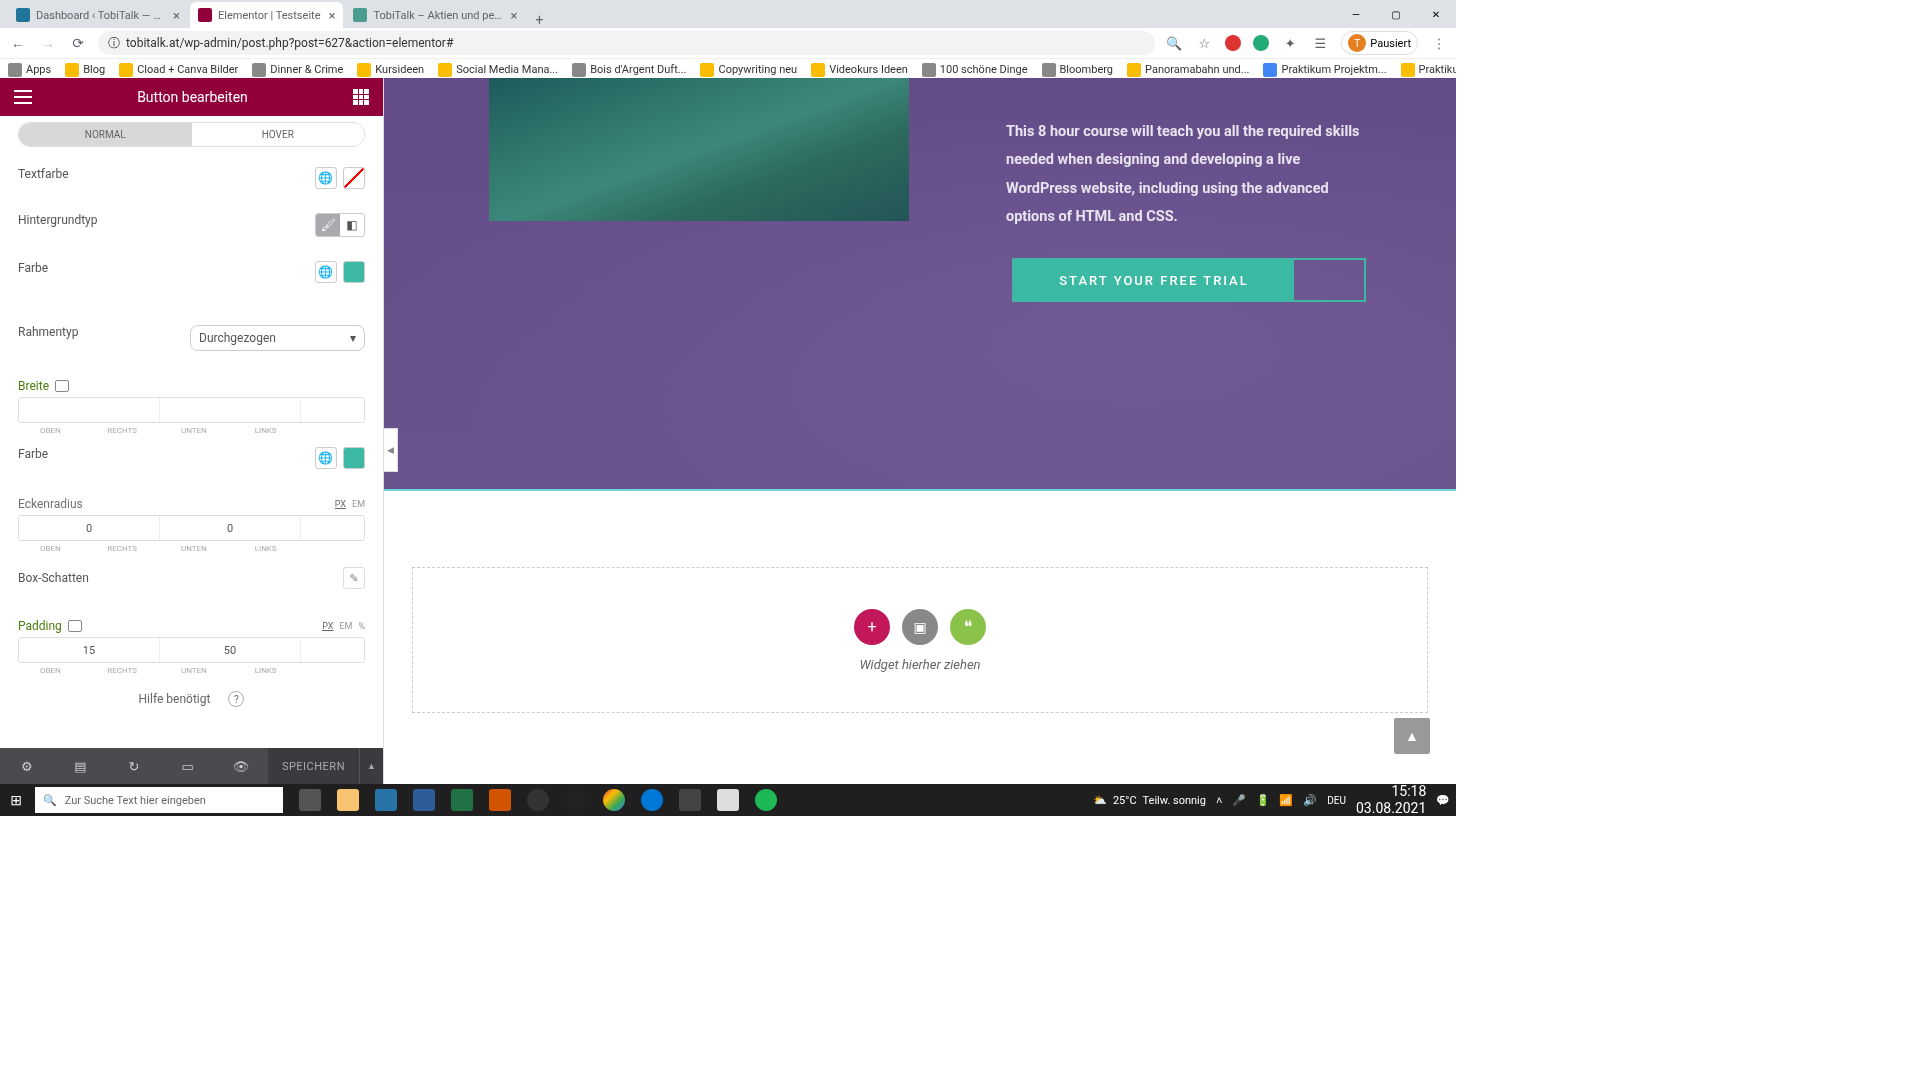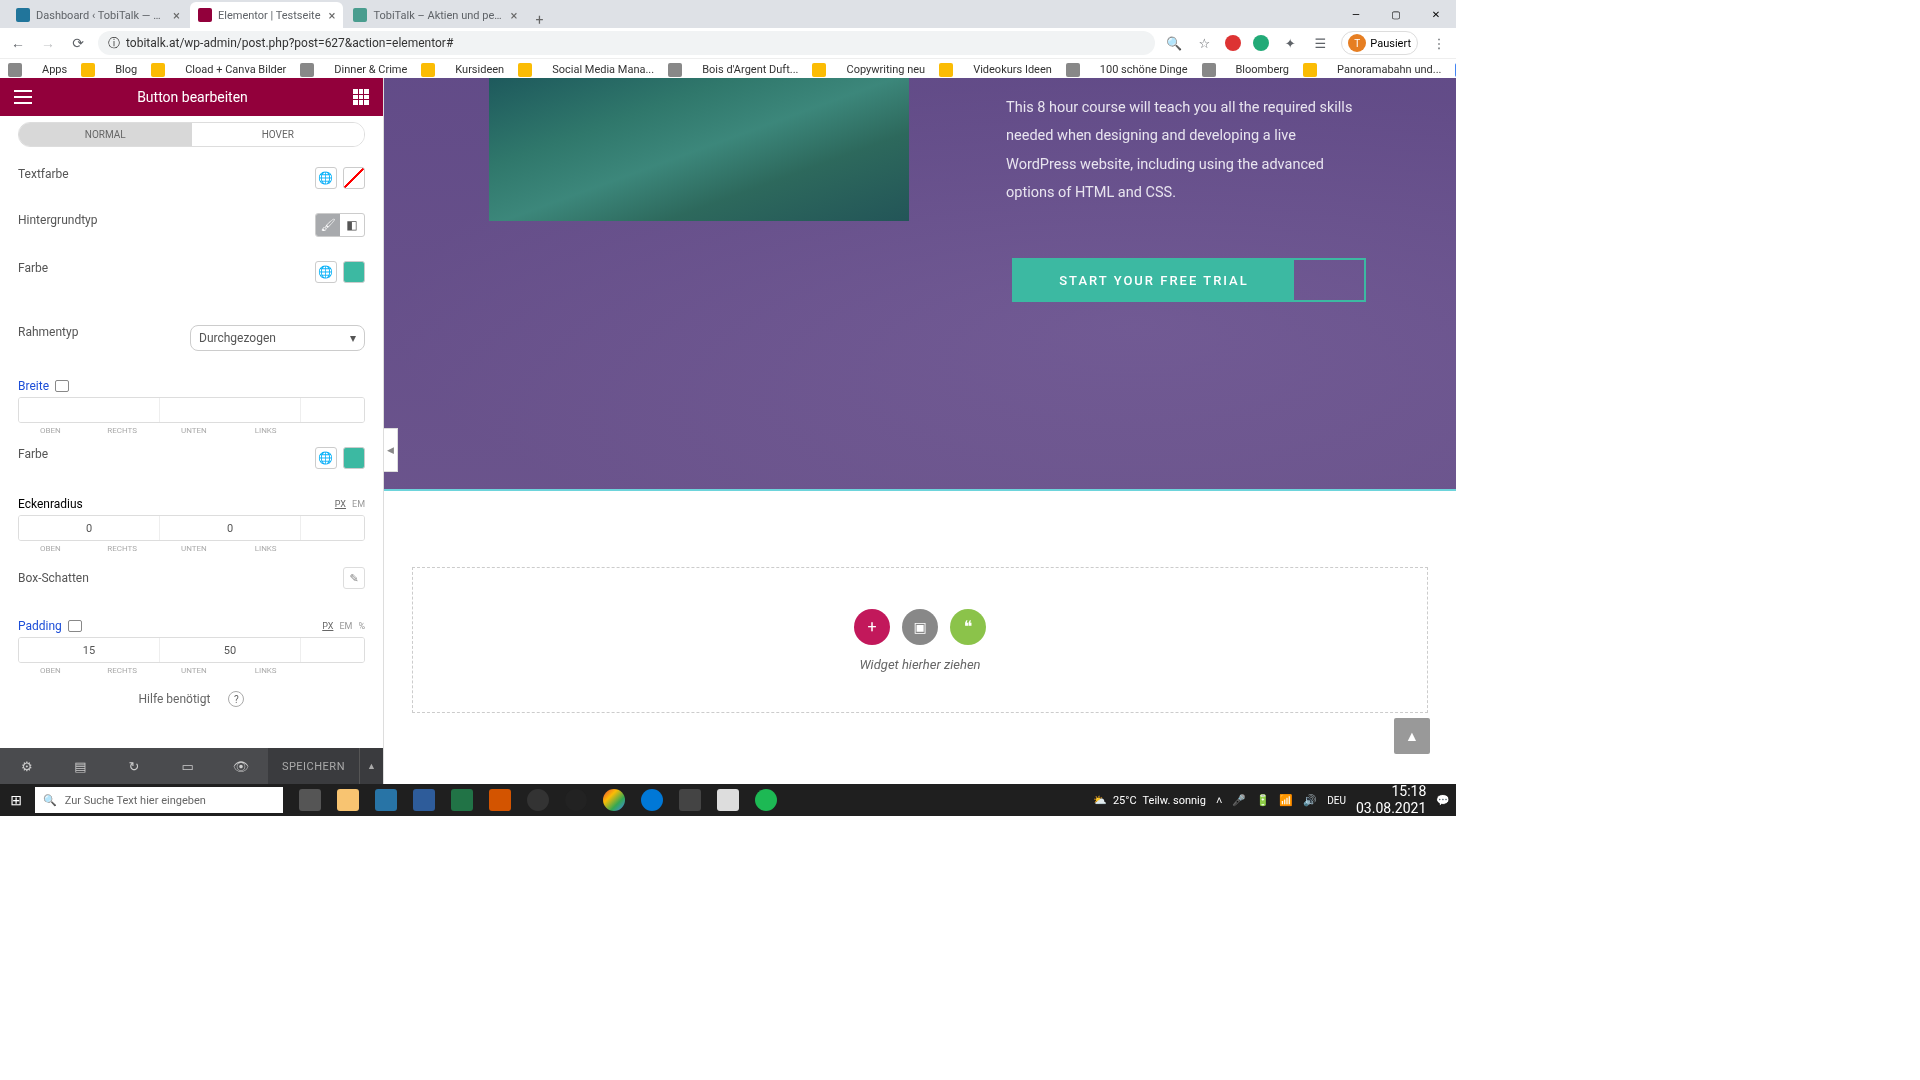--- a/index.html
+++ b/index.html
@@ -22,21 +22,21 @@
 
 .addr-row { display: flex; align-items: center; height: 30px; background: #fff; padding: 0 8px; gap: 10px; }
 .nav-btn { width: 20px; height: 20px; display: flex; align-items: center; justify-content: center; color: #5f6368; font-size: 14px; }
 .addr-bar { flex: 1; height: 24px; background: #f1f3f4; border-radius: 12px; display: flex; align-items: center; padding: 0 10px; font-size: 12px; color: #333; }
 .addr-icons { display: flex; gap: 12px; align-items: center; }
 .addr-ico { width: 18px; height: 18px; color: #5f6368; font-size: 13px; display: flex; align-items: center; justify-content: center; }
 .profile-badge { display: flex; align-items: center; gap: 4px; padding: 2px 6px; border: 1px solid #ddd; border-radius: 12px; font-size: 11px; }
 .profile-circle { width: 18px; height: 18px; border-radius: 50%; background: #e67e22; color: #fff; font-size: 10px; display: flex; align-items: center; justify-content: center; }
 
 .bm-row { display: flex; align-items: center; height: 22px; padding: 0 8px; gap: 14px; font-size: 11px; color: #333; background: #fff; border-top: 1px solid #eee; overflow: hidden; }
-.bm { display: flex; align-items: center; gap: 20px; white-space: nowrap; justify-content: center; }
+.bm { display: flex; align-items: center; gap: 4px; white-space: nowrap; justify-content: center; }
 .bm-ico { width: 14px; height: 14px; background: #aaa; border-radius: 2px; }
 .bm-ico.y { background: #fbbc04; }
 .bm-ico.b { background: #4285f4; }
 .bm-ico.g { background: #888; }
 
 
 .main { display: flex; height: 706px; position: relative; }
 
 
 .el-panel { width: 384px; background: #fff; display: flex; flex-direction: column; border-right: 1px solid #ddd; }
@@ -58,21 +58,21 @@
 .globe { width: 22px; height: 22px; border: 1px solid #ccc; border-radius: 3px; display: flex; align-items: center; justify-content: center; color: #888; font-size: 12px; }
 .swatch { width: 22px; height: 22px; border: 1px solid #ccc; border-radius: 3px; }
 .swatch.none { background: linear-gradient(to top left, #fff 0%, #fff 46%, #f00 47%, #f00 53%, #fff 54%, #fff 100%); }
 .swatch.teal { background: #3cb9a2; }
 .btn-toggle { display: flex; border: 1px solid #ccc; border-radius: 3px; overflow: hidden; }
 .btn-toggle .tg { width: 24px; height: 22px; display: flex; align-items: center; justify-content: center; font-size: 12px; }
 .btn-toggle .tg.on { background: #a8aaad; color: #fff; }
 
 .sel { width: 175px; height: 26px; border: 1px solid #ccc; border-radius: 8px; padding: 0 8px; font-size: 12px; color: #555; display: flex; align-items: center; justify-content: space-between; background: #fff; }
 
-.label-with-ico { display: flex; align-items: center; gap: 6px; font-size: 12px; color: #1d4ed8; }
+.label-with-ico { display: flex; align-items: center; gap: 6px; font-size: 12px; color: #4d7c0f; }
 .dev-ico { width: 14px; height: 12px; border: 1px solid #888; border-radius: 2px; }
 
 .dim-group { margin-top: 4px; }
 .dim-row { display: flex; border: 1px solid #ddd; border-radius: 3px; overflow: hidden; height: 26px; }
 .dim-in { flex: 1; border: none; border-right: 1px solid #eee; text-align: center; font-size: 11px; color: #555; }
 .dim-labels { display: flex; font-size: 8px; color: #aaa; margin-top: 3px; gap: 7px; }
 .dim-labels span { flex: 1; text-align: center; }
 .dim-labels .linkspace { width: 60px; flex: none; }
 
 .units { font-size: 9px; color: #999; display: flex; gap: 6px; }
@@ -88,21 +88,21 @@
 
 .el-foot { height: 36px; background: #4a4b4e; display: flex; align-items: center; }
 .foot-ico { flex: 1; display: flex; align-items: center; justify-content: center; color: #ccc; font-size: 13px; }
 .save-btn { background: #3a3b3e; color: #aaa; font-size: 11px; padding: 0 14px; height: 100%; display: flex; align-items: center; letter-spacing: 0.5px; }
 .save-arrow { width: 24px; background: #3a3b3e; border-left: 1px solid #555; height: 100%; display: flex; align-items: center; justify-content: center; color: #aaa; font-size: 9px; }
 
 
 .preview { flex: 1; position: relative; overflow: hidden; background: #fff; }
 .hero { height: 413px; background: linear-gradient(rgba(100, 75, 140, 0.78), rgba(110, 85, 145, 0.78)), radial-gradient(ellipse at 70% 60%, #8a7aa5 0%, #5d4e7a 70%); position: relative; border-bottom: 2px solid #6dd4db; }
 .hero-img { position: absolute; left: 105px; top: 0; width: 420px; height: 143px; background: linear-gradient(160deg, #1a5a5a 0%, #2d7a6a 30%, #3a8a7a 50%, #2a6a5a 70%, #1f5555 100%); opacity: 0.95; }
-.hero-text { position: absolute; right: 90px; top: 16px; width: 360px; color: #e8e4ef; font-size: 14.5px; line-height: 1.95; font-weight: 400; }
+.hero-text { position: absolute; right: 90px; top: 40px; width: 360px; color: #e8e4ef; font-size: 14.5px; line-height: 1.95; font-weight: 700; }
 .cta { position: absolute; right: 90px; top: 180px; width: 354px; height: 44px; border: 2px solid #3cb9a2; display: flex; align-items: center; }
 .cta-fill { width: 80%; height: 100%; background: #3cb9a2; display: flex; align-items: center; justify-content: center; color: #fff; font-size: 13px; letter-spacing: 2px; font-weight: 500; }
 
 .drop-section { margin: 76px 28px 0; border: 1px dashed #ccc; height: 146px; display: flex; flex-direction: column; align-items: center; justify-content: center; gap: 12px; }
 .drop-btns { display: flex; gap: 12px; }
 .drop-btn { width: 36px; height: 36px; border-radius: 50%; display: flex; align-items: center; justify-content: center; color: #fff; font-size: 16px; }
 .drop-btn.red { background: #c2185b; }
 .drop-btn.gray { background: #888; font-size: 14px; }
 .drop-btn.green { background: #8bc34a; }
 .drop-txt { font-size: 13px; color: #666; font-style: italic; }
@@ -319,21 +319,21 @@
 
       <div class="ctrl-row">
         <span>Farbe</span>
         <div class="ctrl-right">
           <div class="globe">🌐</div>
           <div class="swatch teal"></div>
         </div>
       </div>
 
       <div class="ctrl-row-top">
-        <span style="font-size:12px;color:#000000">Eckenradius</span>
+        <span style="font-size:12px;color:#737373">Eckenradius</span>
         <div class="units">
           <span class="u active">PX</span>
           <span class="u">EM</span>
         </div>
       </div>
       <div class="dim-group">
         <div class="dim-row">
           <input class="dim-in" value="0" style="">
           <input class="dim-in" value="0" style="">
           <input class="dim-in" value="0" style="">

